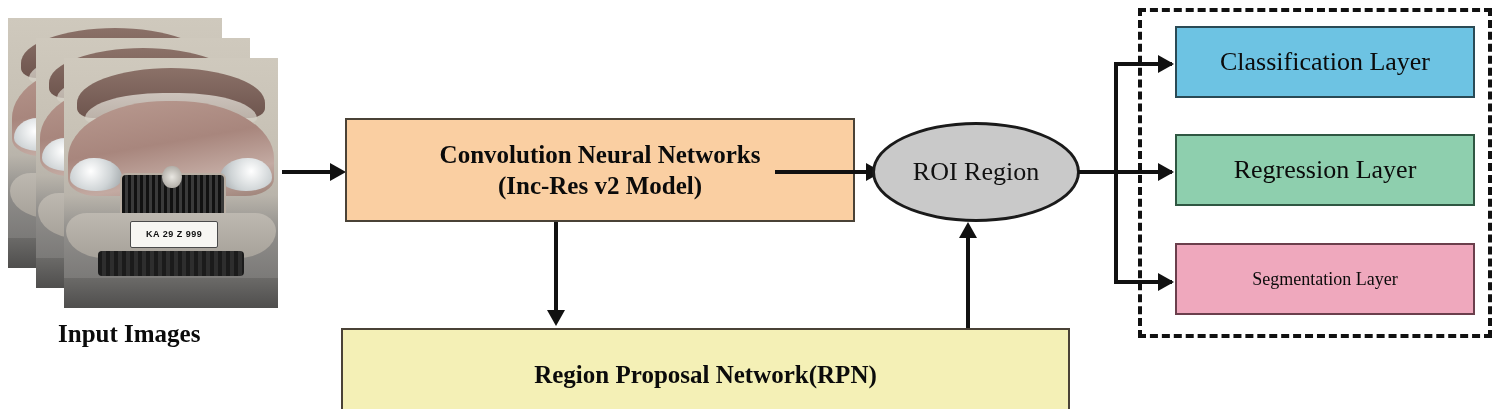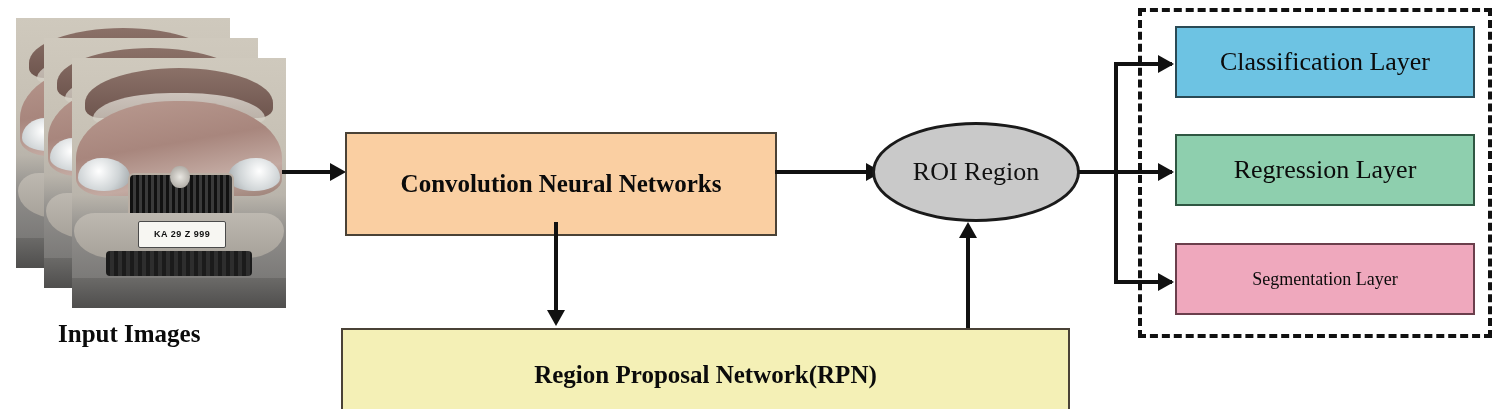--- a/index.html
+++ b/index.html
@@ -77,21 +77,21 @@
           border-top:16px solid #111;}
   .arrowU{position:absolute;width:0;height:0;
           border-left:9px solid transparent;border-right:9px solid transparent;
           border-bottom:16px solid #111;}
 </style>
 </head>
 <body>
 
 <div id="stage">
 
-  <div class="imgstack" style="left:16px;top:18px;width:270px;height:290px;">
+  <div class="imgstack" style="left:8px;top:18px;width:270px;height:290px;">
 
     <div class="photo" style="left:0px;top:0px;">
       <div class="scene">
         <div class="bg"></div>
         <div class="roof"></div>
         <div class="wshield"></div>
         <div class="hood"></div>
         <div class="lampL"></div>
         <div class="lampR"></div>
         <div class="grille"></div>
@@ -142,23 +142,24 @@
         <div class="road"></div>
       </div>
     </div>
   </div>
 
   <div class="caption" style="left:58px;top:320px;font-size:25px;">Input Images</div>
 
   <div class="hline" style="left:282px;top:170px;width:50px;"></div>
   <div class="arrowR" style="left:330px;top:163px;"></div>
 
-  <div class="nodebox bold" style="left:345px;top:132px;width:432px;height:104px;background:#facfa2;font-size:25px;">
+  <div class="nodebox bold" style="left:345px;top:118px;width:510px;height:104px;background:#facfa2;font-size:25px;">
     <div>
       <div>Convolution Neural Networks</div>
+      <div>(Inc-Res v2 Model)</div>
     </div>
   </div>
 
   <div class="hline" style="left:775px;top:170px;width:100px;"></div>
   <div class="arrowR" style="left:866px;top:163px;"></div>
 
   <div class="vline" style="left:554px;top:222px;height:92px;"></div>
   <div class="arrowD" style="left:547px;top:310px;"></div>
 
   <div class="ellipse" style="left:872px;top:122px;width:208px;height:100px;font-size:26px;">

